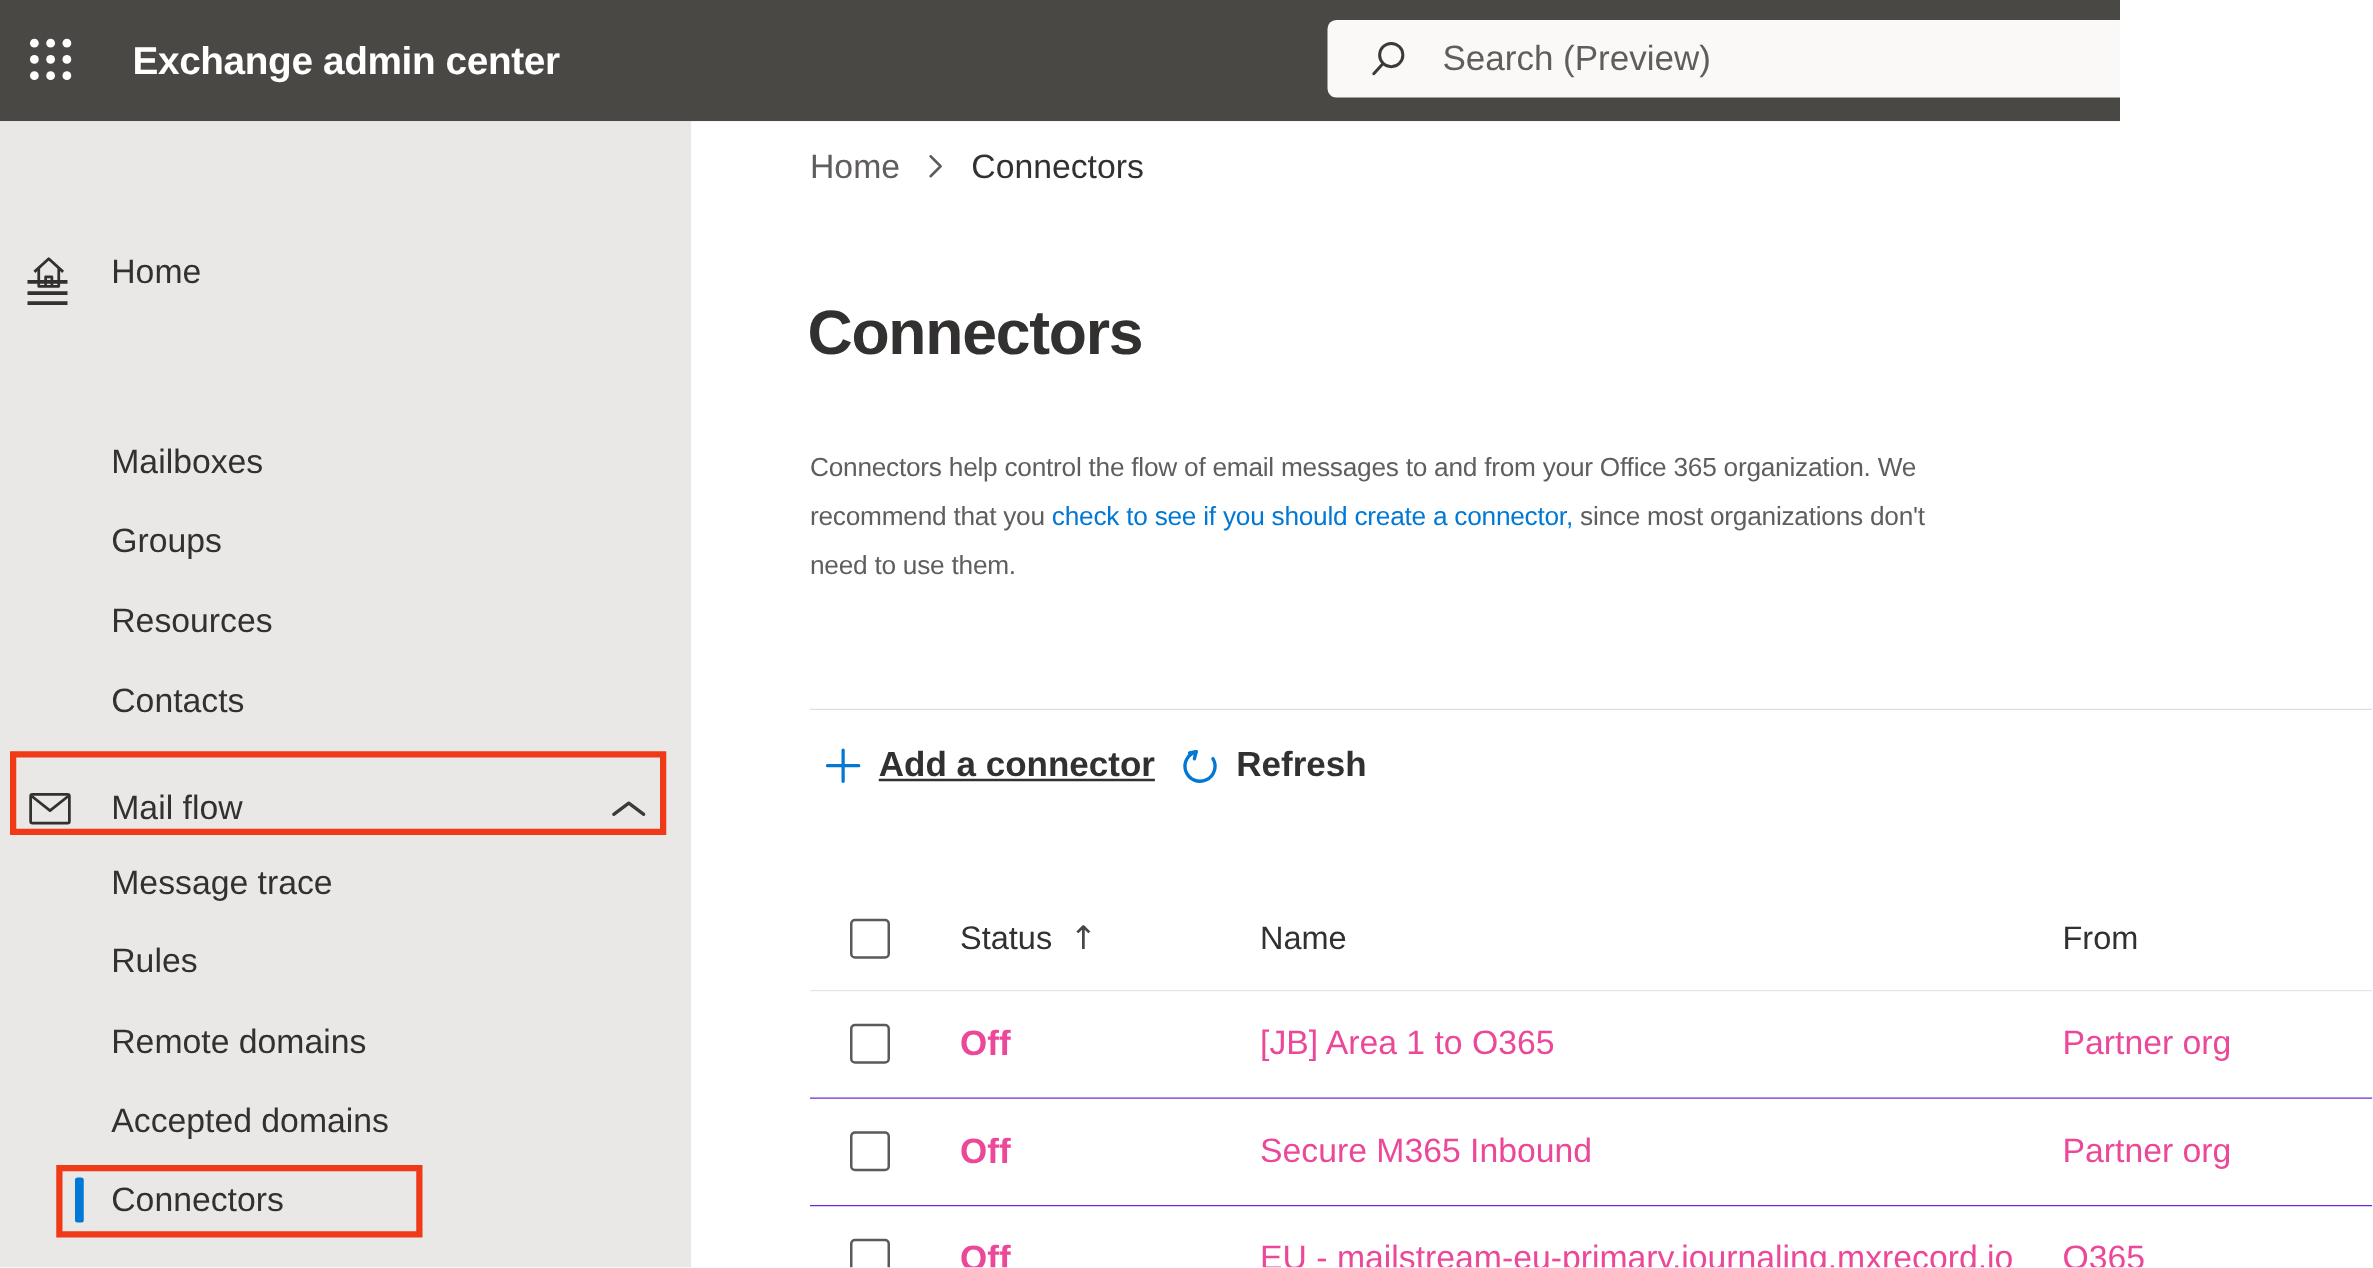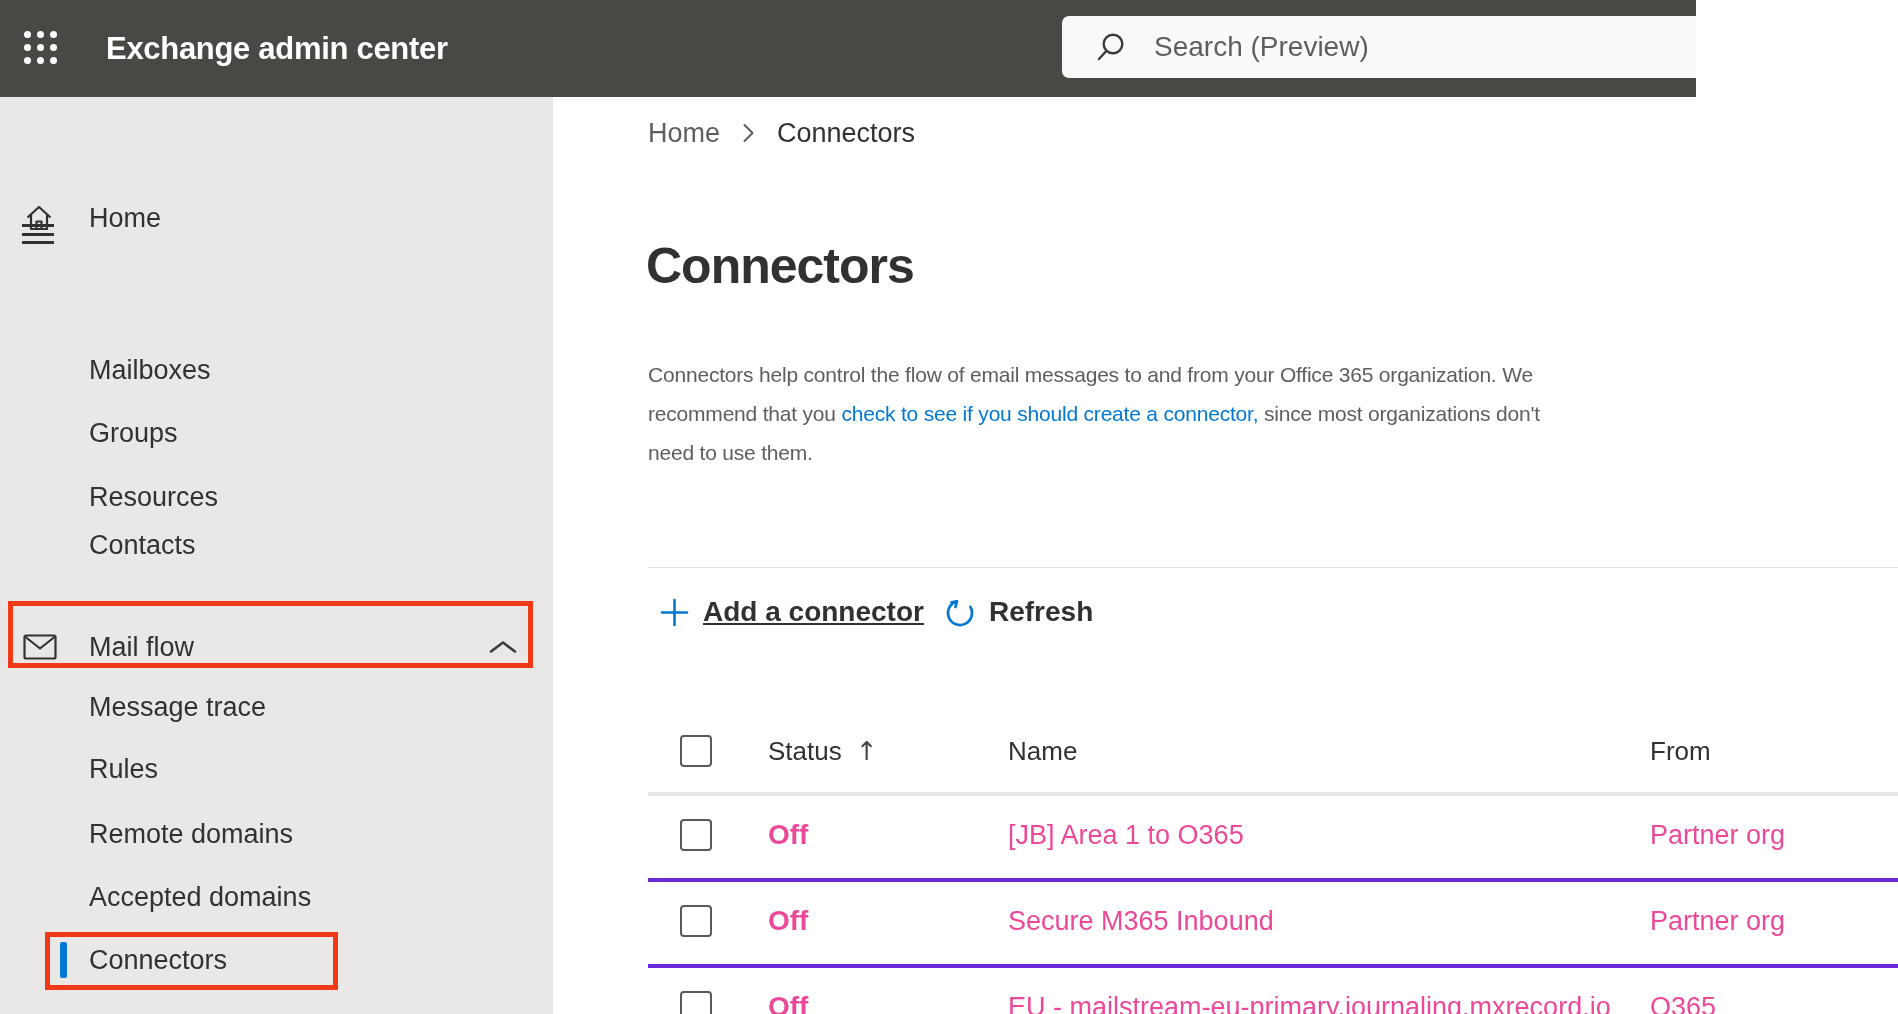--- a/index.html
+++ b/index.html
@@ -49,21 +49,21 @@
     white-space:nowrap;letter-spacing:-0.2px;}
   .desc a{color:#0078d4;text-decoration:none;cursor:pointer;}
   .tb-divider{position:absolute;left:95px;top:470px;width:1250px;height:1px;background:#e1dfdd;}
   .toolbar{position:absolute;left:95px;top:497px;height:36px;}
   .tb-btn{position:absolute;top:0;height:36px;display:flex;align-items:center;cursor:pointer;
     font-size:28px;font-weight:600;color:#323130;white-space:nowrap;}
   #btn-add{left:10px;text-decoration:underline;}
   #btn-refresh{left:295px;}
   .tb-btn svg{margin-right:12px;flex:0 0 auto;}
   
-  .trow{position:absolute;left:95px;width:1250px;border-bottom:4px solid #6d28d9;}
+  .trow{position:absolute;left:95px;width:1250px;border-bottom:1px solid #6d28d9;}
   .trow.header{top:612px;height:83px;border-bottom-color:#e8e6e4;}
   #row1{top:695px;height:86px;}
   #row2{top:781px;height:86px;}
   #row3{top:867px;height:86px;border-bottom:none;}
   .cell{position:absolute;top:50%;transform:translateY(-50%);font-size:27px;color:#ec4899;white-space:nowrap;}
   .checkbox{position:absolute;left:32px;top:50%;transform:translateY(-50%);width:32px;height:32px;
     border:2px solid #5c5a58;border-radius:4px;background:#fff;cursor:pointer;box-sizing:border-box;}
   .c-status{left:120px;}
   .c-name{left:360px;}
   .c-from{left:1002px;}
@@ -119,21 +119,21 @@
 
     <div class="nav-item" style="top:241px">
       <span class="nlabel">Mailboxes</span>
     </div>
     <div class="nav-item" style="top:304px">
       <span class="nlabel">Groups</span>
     </div>
     <div class="nav-item" style="top:368px">
       <span class="nlabel">Resources</span>
     </div>
-    <div class="nav-item" style="top:416px">
+    <div class="nav-item" style="top:432px">
       <span class="nlabel">Contacts</span>
     </div>
 
     <div class="nav-item" style="top:518px">
       <span class="nicon">
         <svg width="34" height="26" viewBox="0 0 34 26" fill="none" stroke="#323130" stroke-width="2.2" stroke-linejoin="round">
           <rect x="1.5" y="1.5" width="31" height="23" rx="1.5"></rect>
             <path d="M2.5 3 L17 14.5 L31.5 3"></path>
         </svg>
       </span>

